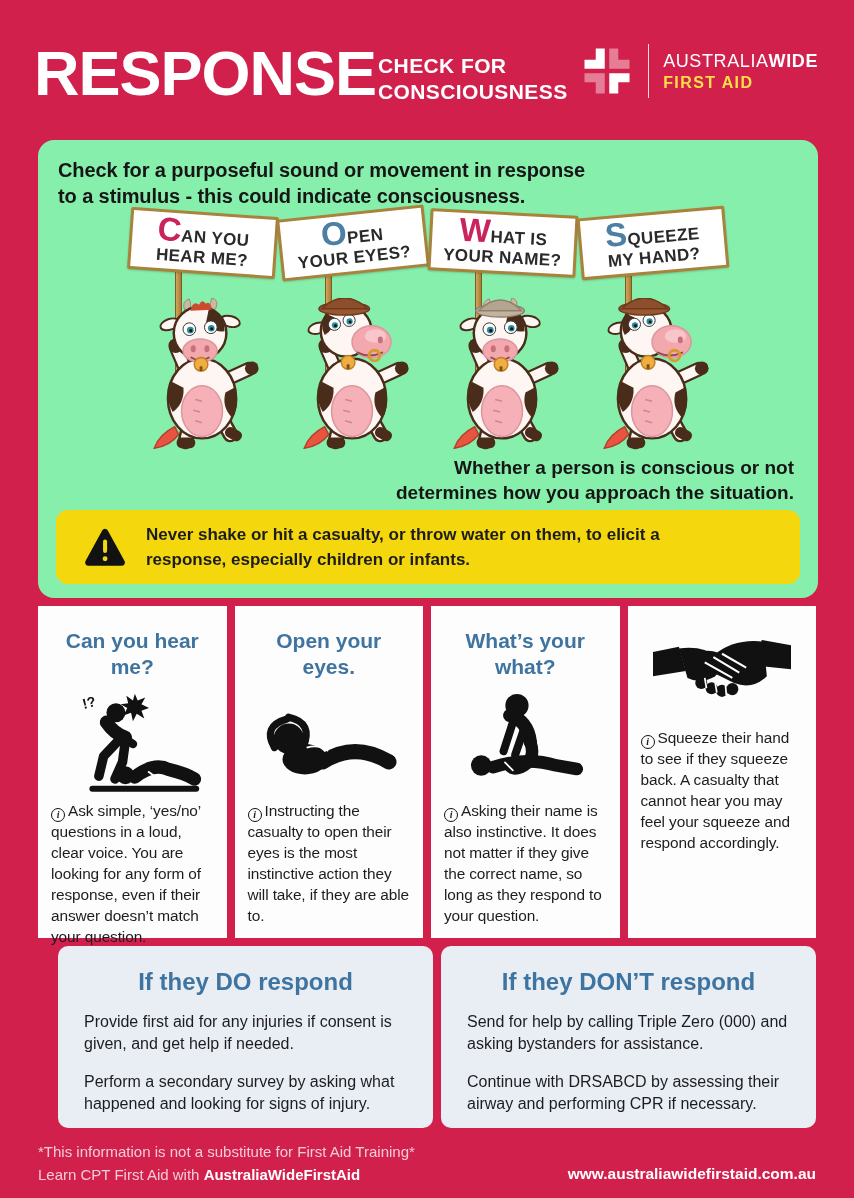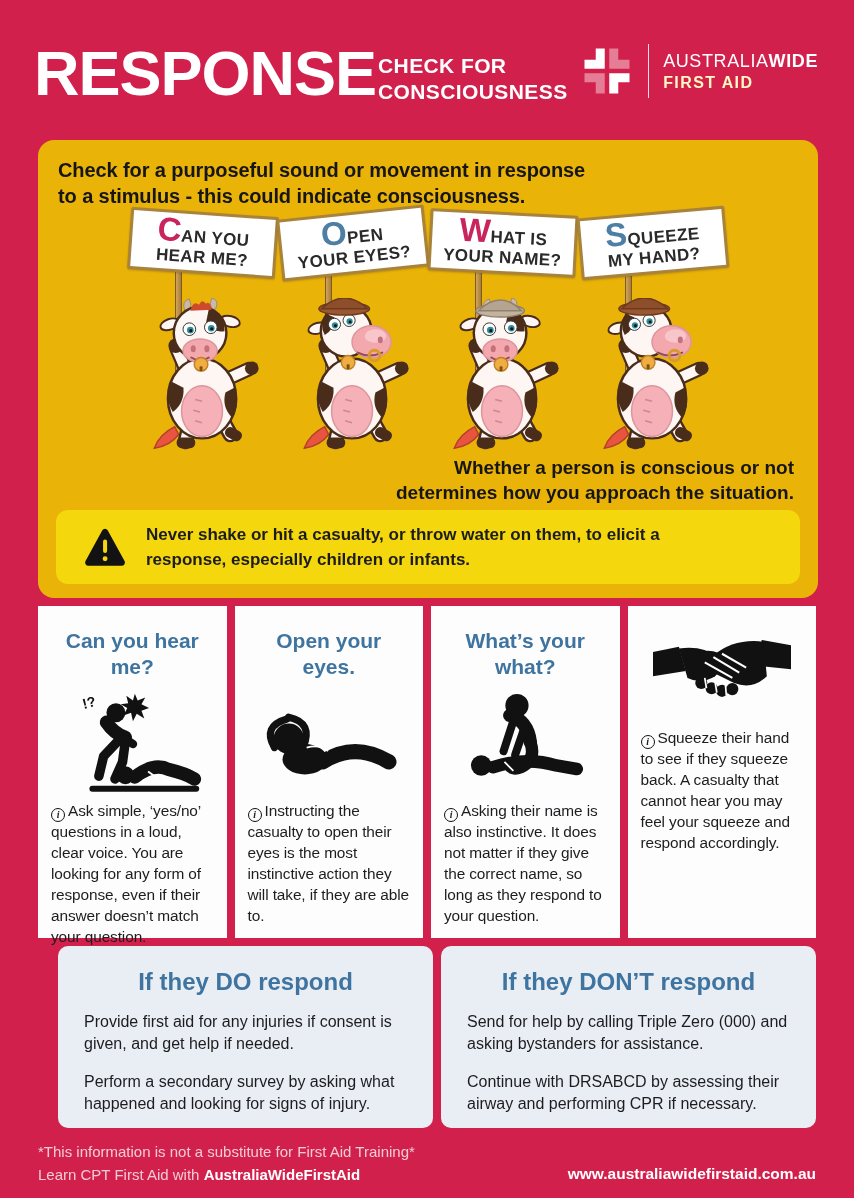--- a/index.html
+++ b/index.html
@@ -8,24 +8,24 @@
   .page { position:relative; width:854px; height:1198px; background:#d2204c; overflow:hidden; margin:0 auto; }
 
   
   .header { position:absolute; top:0; left:0; right:0; height:140px; }
   .hdr-title { position:absolute; left:34px; top:42px; font-size:63px; font-weight:800; color:#fff; letter-spacing:-1px; line-height:1; }
   .hdr-sub { position:absolute; left:378px; top:53px; font-size:21px; font-weight:800; color:#fff; letter-spacing:.4px; line-height:1.25; white-space:pre-line; }
   .logo { position:absolute; right:36px; top:44px; display:flex; align-items:center; gap:14px; }
   .logo-divider { width:1.5px; height:54px; background:rgba(255,255,255,.85); }
   .brand-l1 { font-size:18px; color:#fff; letter-spacing:.6px; font-weight:400; }
   .brand-l1 b { font-weight:800; }
-  .brand-l2 { font-size:16px; color:#fef9c3; font-weight:700; letter-spacing:1.4px; margin-top:2px; }
-
-  
-  .card { position:absolute; top:140px; left:38px; width:780px; height:458px; background:#eab308; border-radius:16px; }
+  .brand-l2 { font-size:16px; color:#fde047; font-weight:700; letter-spacing:1.4px; margin-top:2px; }
+
+  
+  .card { position:absolute; top:140px; left:38px; width:780px; height:458px; background:#86efac; border-radius:16px; }
   .lead { position:absolute; top:17px; left:20px; font-size:20px; font-weight:800; color:#161616; line-height:1.3; white-space:pre-line; letter-spacing:-.1px; }
 
   .cows-row { position:absolute; top:70px; left:0; right:0; height:246px; display:flex; justify-content:center; gap:10px; }
   .cow-cell { position:relative; width:140px; height:246px; }
   .sign-post { position:absolute; left:42px; top:46px; width:7px; height:152px; background:linear-gradient(90deg,#d3a55c,#a87c35); border:1px solid #7d5c22; z-index:0; }
   .sign { position:absolute; top:2px; left:-4px; width:148px; height:62px; background:#fff; border:3px solid #a9833c; border-radius:2px; box-shadow:0 1px 2px rgba(0,0,0,.18); z-index:2; display:flex; flex-direction:column; justify-content:center; align-items:center; }
   .sign-l1 { display:flex; align-items:baseline; justify-content:center; }
   .sign-initial { font-size:33px; font-weight:800; line-height:.8; }
   .sign-rest, .sign-l2 { font-size:17px; font-weight:700; color:#2a2a2a; letter-spacing:.4px; line-height:1.15; }
   .cow { position:absolute; bottom:2px; left:2px; width:136px; height:156px; z-index:1; }

